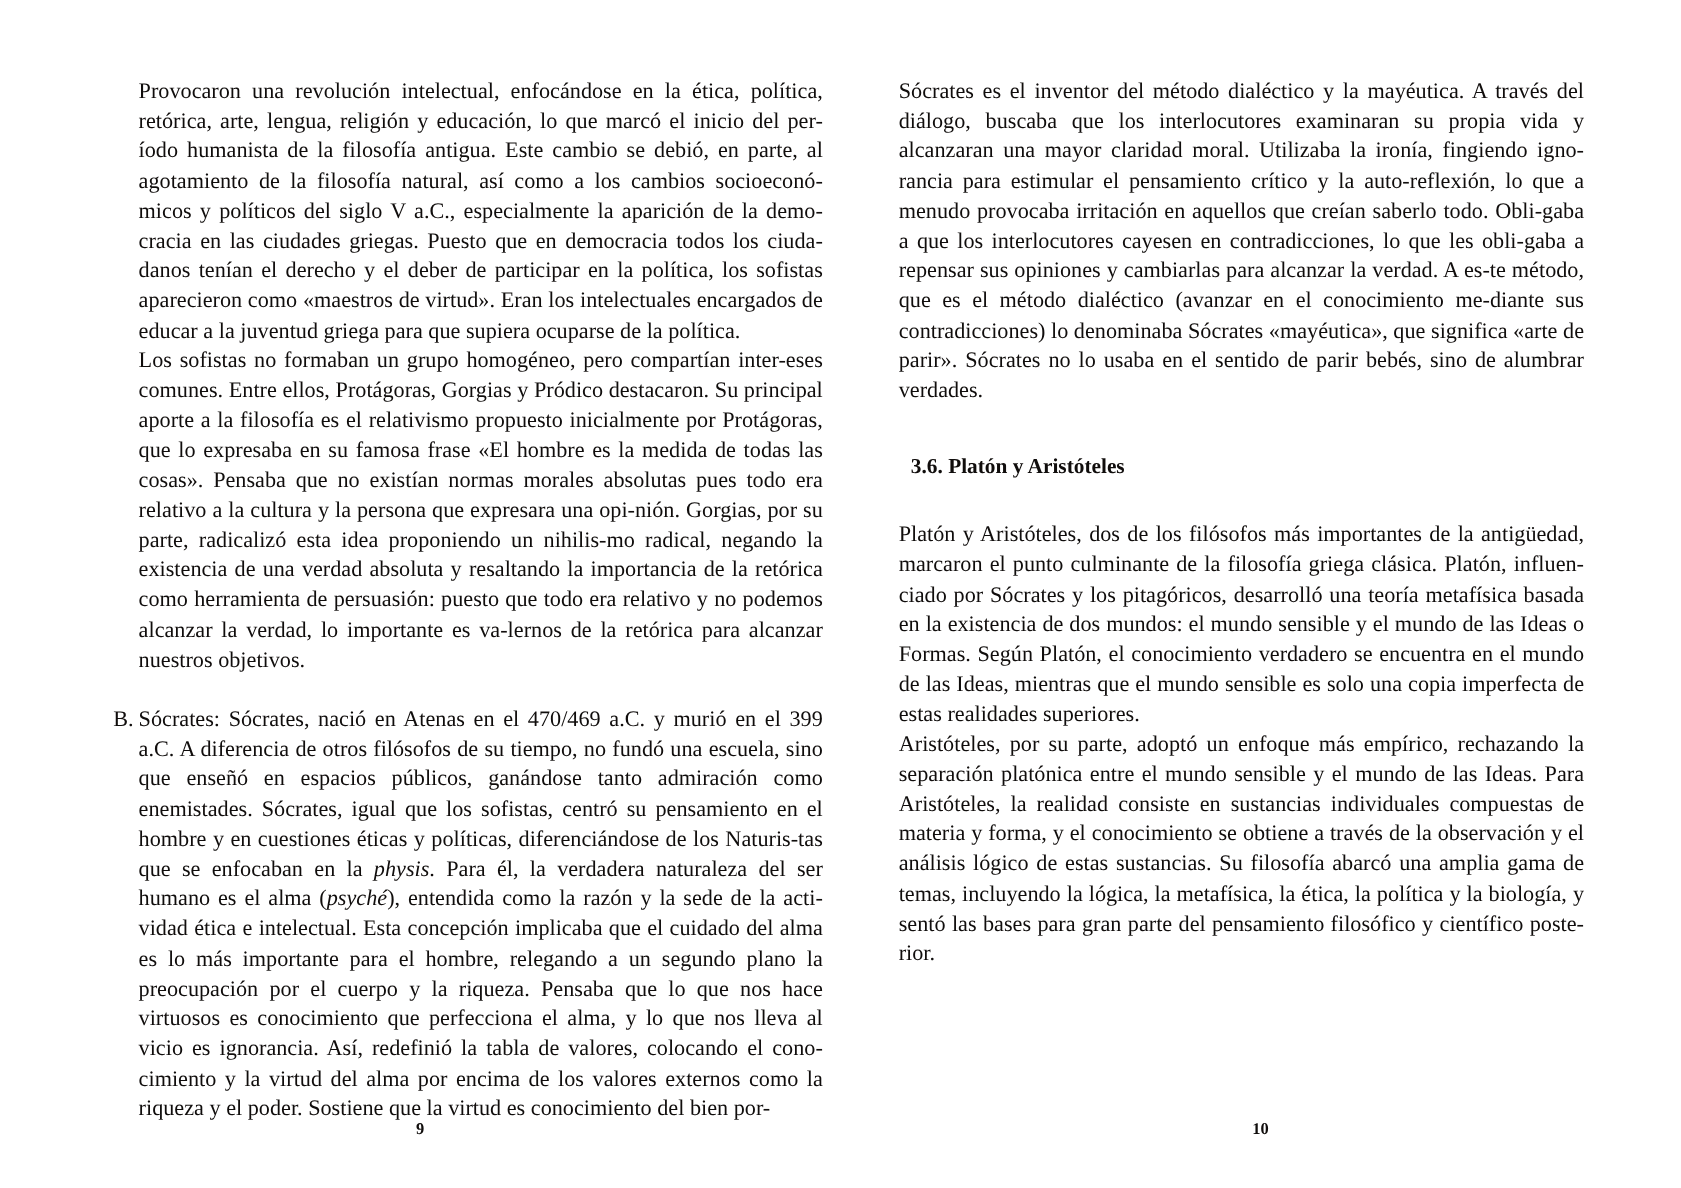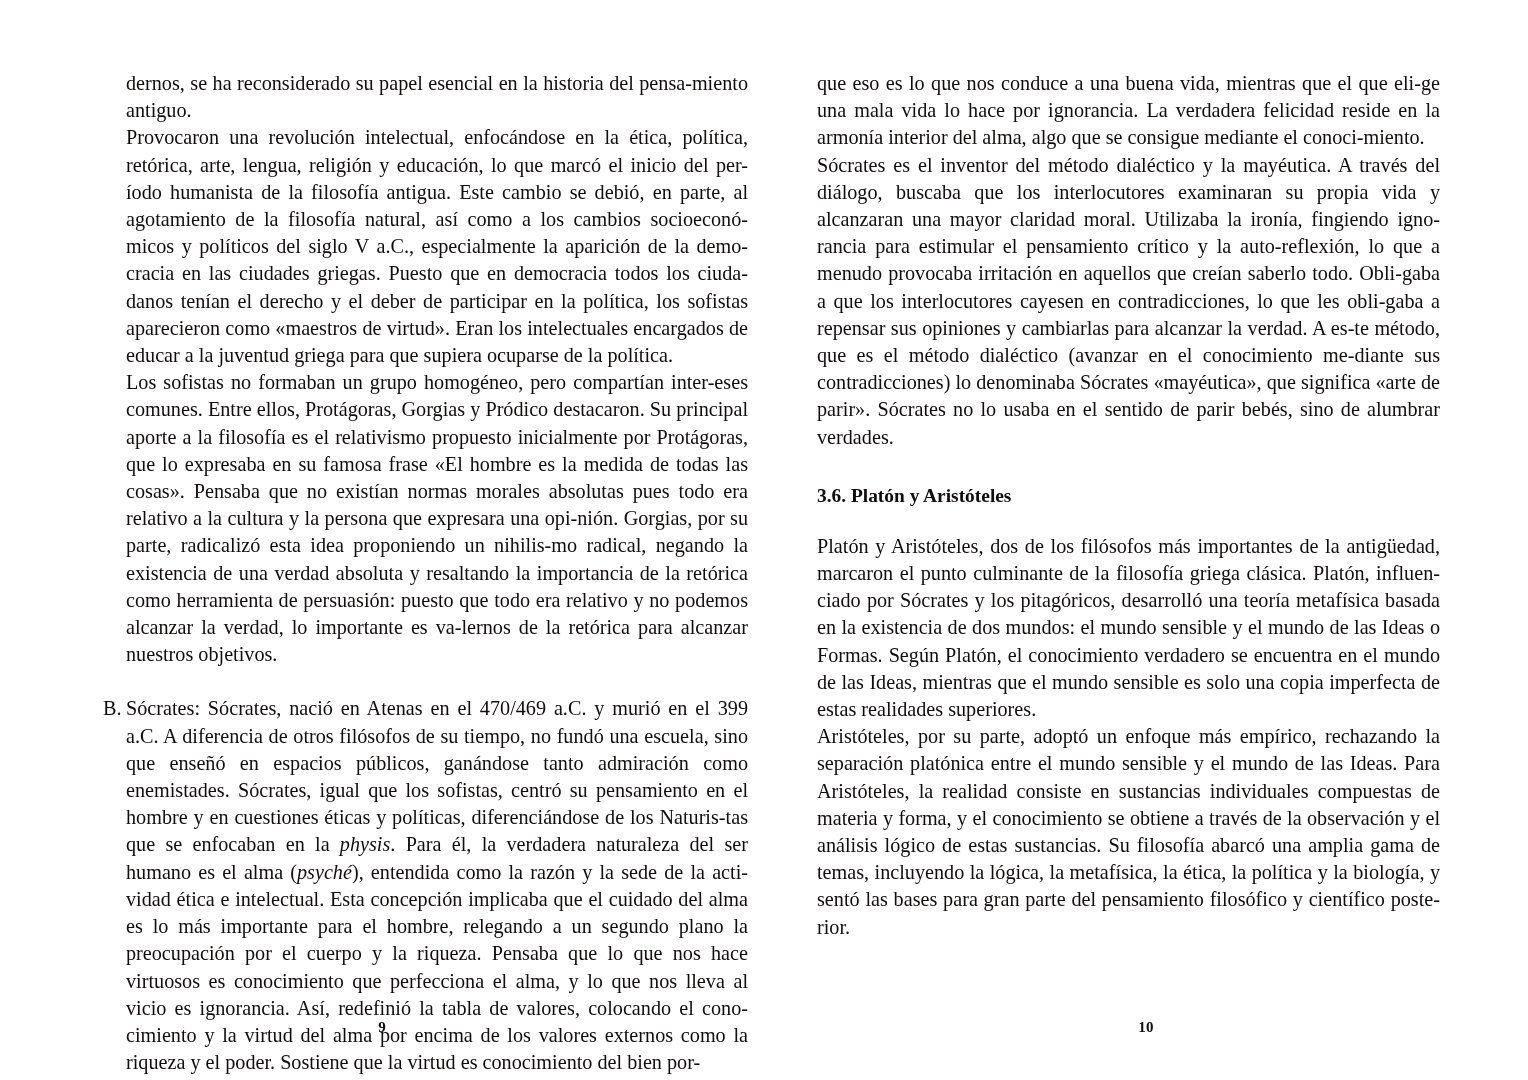--- a/index.html
+++ b/index.html
@@ -70,21 +70,21 @@
     line-height: 27.2px;
   }
 
   b, .b { font-weight: normal; }
   i, .i { }
 
   .heading {
     font-size: 19.4px;
     font-weight: bold;
     line-height: 27px;
-    margin: 0;
+    margin: 11px;
     padding-top: 31px;
     padding-bottom: 24px;
     text-align: left;
   }
 
   .folio {
     position: absolute;
     bottom: 44px;
     width: 100%;
     left: 0;
@@ -97,40 +97,38 @@
   .page-right .folio { padding-right: 36px; }
 </style>
 </head>
 <body>
 
 <div class="spread">
 
   <div class="page page-left">
     <div class="textcol">
 
-      <p class="para">dernos, se ha reconsiderado su papel esencial en la historia del pensa-miento antiguo.</p>
 
       <p class="para">Provocaron una revolución intelectual, enfocándose en la ética, política, retórica, arte, lengua, religión y educación, lo que marcó el inicio del per-íodo humanista de la filosofía antigua. Este cambio se debió, en parte, al agotamiento de la filosofía natural, así como a los cambios socioeconó-micos y políticos del siglo V a.C., especialmente la aparición de la demo-cracia en las ciudades griegas. Puesto que en democracia todos los ciuda-danos tenían el derecho y el deber de participar en la política, los sofistas aparecieron como «maestros de virtud». Eran los intelectuales encargados de educar a la juventud griega para que supiera ocuparse de la política.</p>
 
       <p class="para">Los sofistas no formaban un grupo homogéneo, pero compartían inter-eses comunes. Entre ellos, Protágoras, Gorgias y Pródico destacaron. Su principal aporte a la filosofía es el relativismo propuesto inicialmente por Protágoras, que lo expresaba en su famosa frase «El hombre es la medida de todas las cosas». Pensaba que no existían normas morales absolutas pues todo era relativo a la cultura y la persona que expresara una opi-nión. Gorgias, por su parte, radicalizó esta idea proponiendo un nihilis-mo radical, negando la existencia de una verdad absoluta y resaltando la importancia de la retórica como herramienta de persuasión: puesto que todo era relativo y no podemos alcanzar la verdad, lo importante es va-lernos de la retórica para alcanzar nuestros objetivos.</p>
 
       <div class="listblock">
         <div class="listitem">
           <span class="listmarker">B.</span><b>Sócrates</b><span>: Sócrates, nació en Atenas en el 470/469 a.C. y murió en el 399 a.C. A diferencia de otros filósofos de su tiempo, no fundó una escuela, sino que enseñó en espacios públicos, ganándose tanto admiración como enemistades. Sócrates, igual que los sofistas, centró su pensamiento en el hombre y en cuestiones éticas y políticas, diferenciándose de los Naturis-tas que se enfocaban en la </span><i>physis</i><span>. Para él, la verdadera naturaleza del ser humano es el alma (</span><i>psyché</i><span>), entendida como la razón y la sede de la acti-vidad ética e intelectual. Esta concepción implicaba que el cuidado del alma es lo más importante para el hombre, relegando a un segundo plano la preocupación por el cuerpo y la riqueza. Pensaba que lo que nos hace virtuosos es conocimiento que perfecciona el alma, y lo que nos lleva al vicio es ignorancia. Así, redefinió la tabla de valores, colocando el cono-cimiento y la virtud del alma por encima de los valores externos como la riqueza y el poder. Sostiene que la virtud es conocimiento del bien por-</span>
         </div>
       </div>
 
     </div>
     <div class="folio">9</div>
   </div>
 
   <div class="page page-right">
     <div class="textcol">
 
-      <p class="para">que eso es lo que nos conduce a una buena vida, mientras que el que eli-ge una mala vida lo hace por ignorancia. La verdadera felicidad reside en la armonía interior del alma, algo que se consigue mediante el conoci-miento.</p>
 
       <p class="para"><span>Sócrates es el inventor del </span><b>método dialéctico</b><span> y la </span><b>mayéutica</b><span>. A través del diálogo, buscaba que los interlocutores examinaran su propia vida y alcanzaran una mayor claridad moral. Utilizaba la ironía, fingiendo igno-rancia para estimular el pensamiento crítico y la auto-reflexión, lo que a menudo provocaba irritación en aquellos que creían saberlo todo. Obli-gaba a que los interlocutores cayesen en contradicciones, lo que les obli-gaba a repensar sus opiniones y cambiarlas para alcanzar la verdad. A es-te método, que es el método dialéctico (avanzar en el conocimiento me-diante sus contradicciones) lo denominaba Sócrates «mayéutica», que significa «arte de parir». Sócrates no lo usaba en el sentido de parir bebés, sino de alumbrar verdades.</span></p>
 
       <h2 class="heading">3.6. Platón y Aristóteles</h2>
 
       <p class="para">Platón y Aristóteles, dos de los filósofos más importantes de la antigüedad, marcaron el punto culminante de la filosofía griega clásica. Platón, influen-ciado por Sócrates y los pitagóricos, desarrolló una teoría metafísica basada en la existencia de dos mundos: el mundo sensible y el mundo de las Ideas o Formas. Según Platón, el conocimiento verdadero se encuentra en el mundo de las Ideas, mientras que el mundo sensible es solo una copia imperfecta de estas realidades superiores.</p>
 
       <p class="para">Aristóteles, por su parte, adoptó un enfoque más empírico, rechazando la separación platónica entre el mundo sensible y el mundo de las Ideas. Para Aristóteles, la realidad consiste en sustancias individuales compuestas de materia y forma, y el conocimiento se obtiene a través de la observación y el análisis lógico de estas sustancias. Su filosofía abarcó una amplia gama de temas, incluyendo la lógica, la metafísica, la ética, la política y la biología, y sentó las bases para gran parte del pensamiento filosófico y científico poste-rior.</p>
 
     </div>

